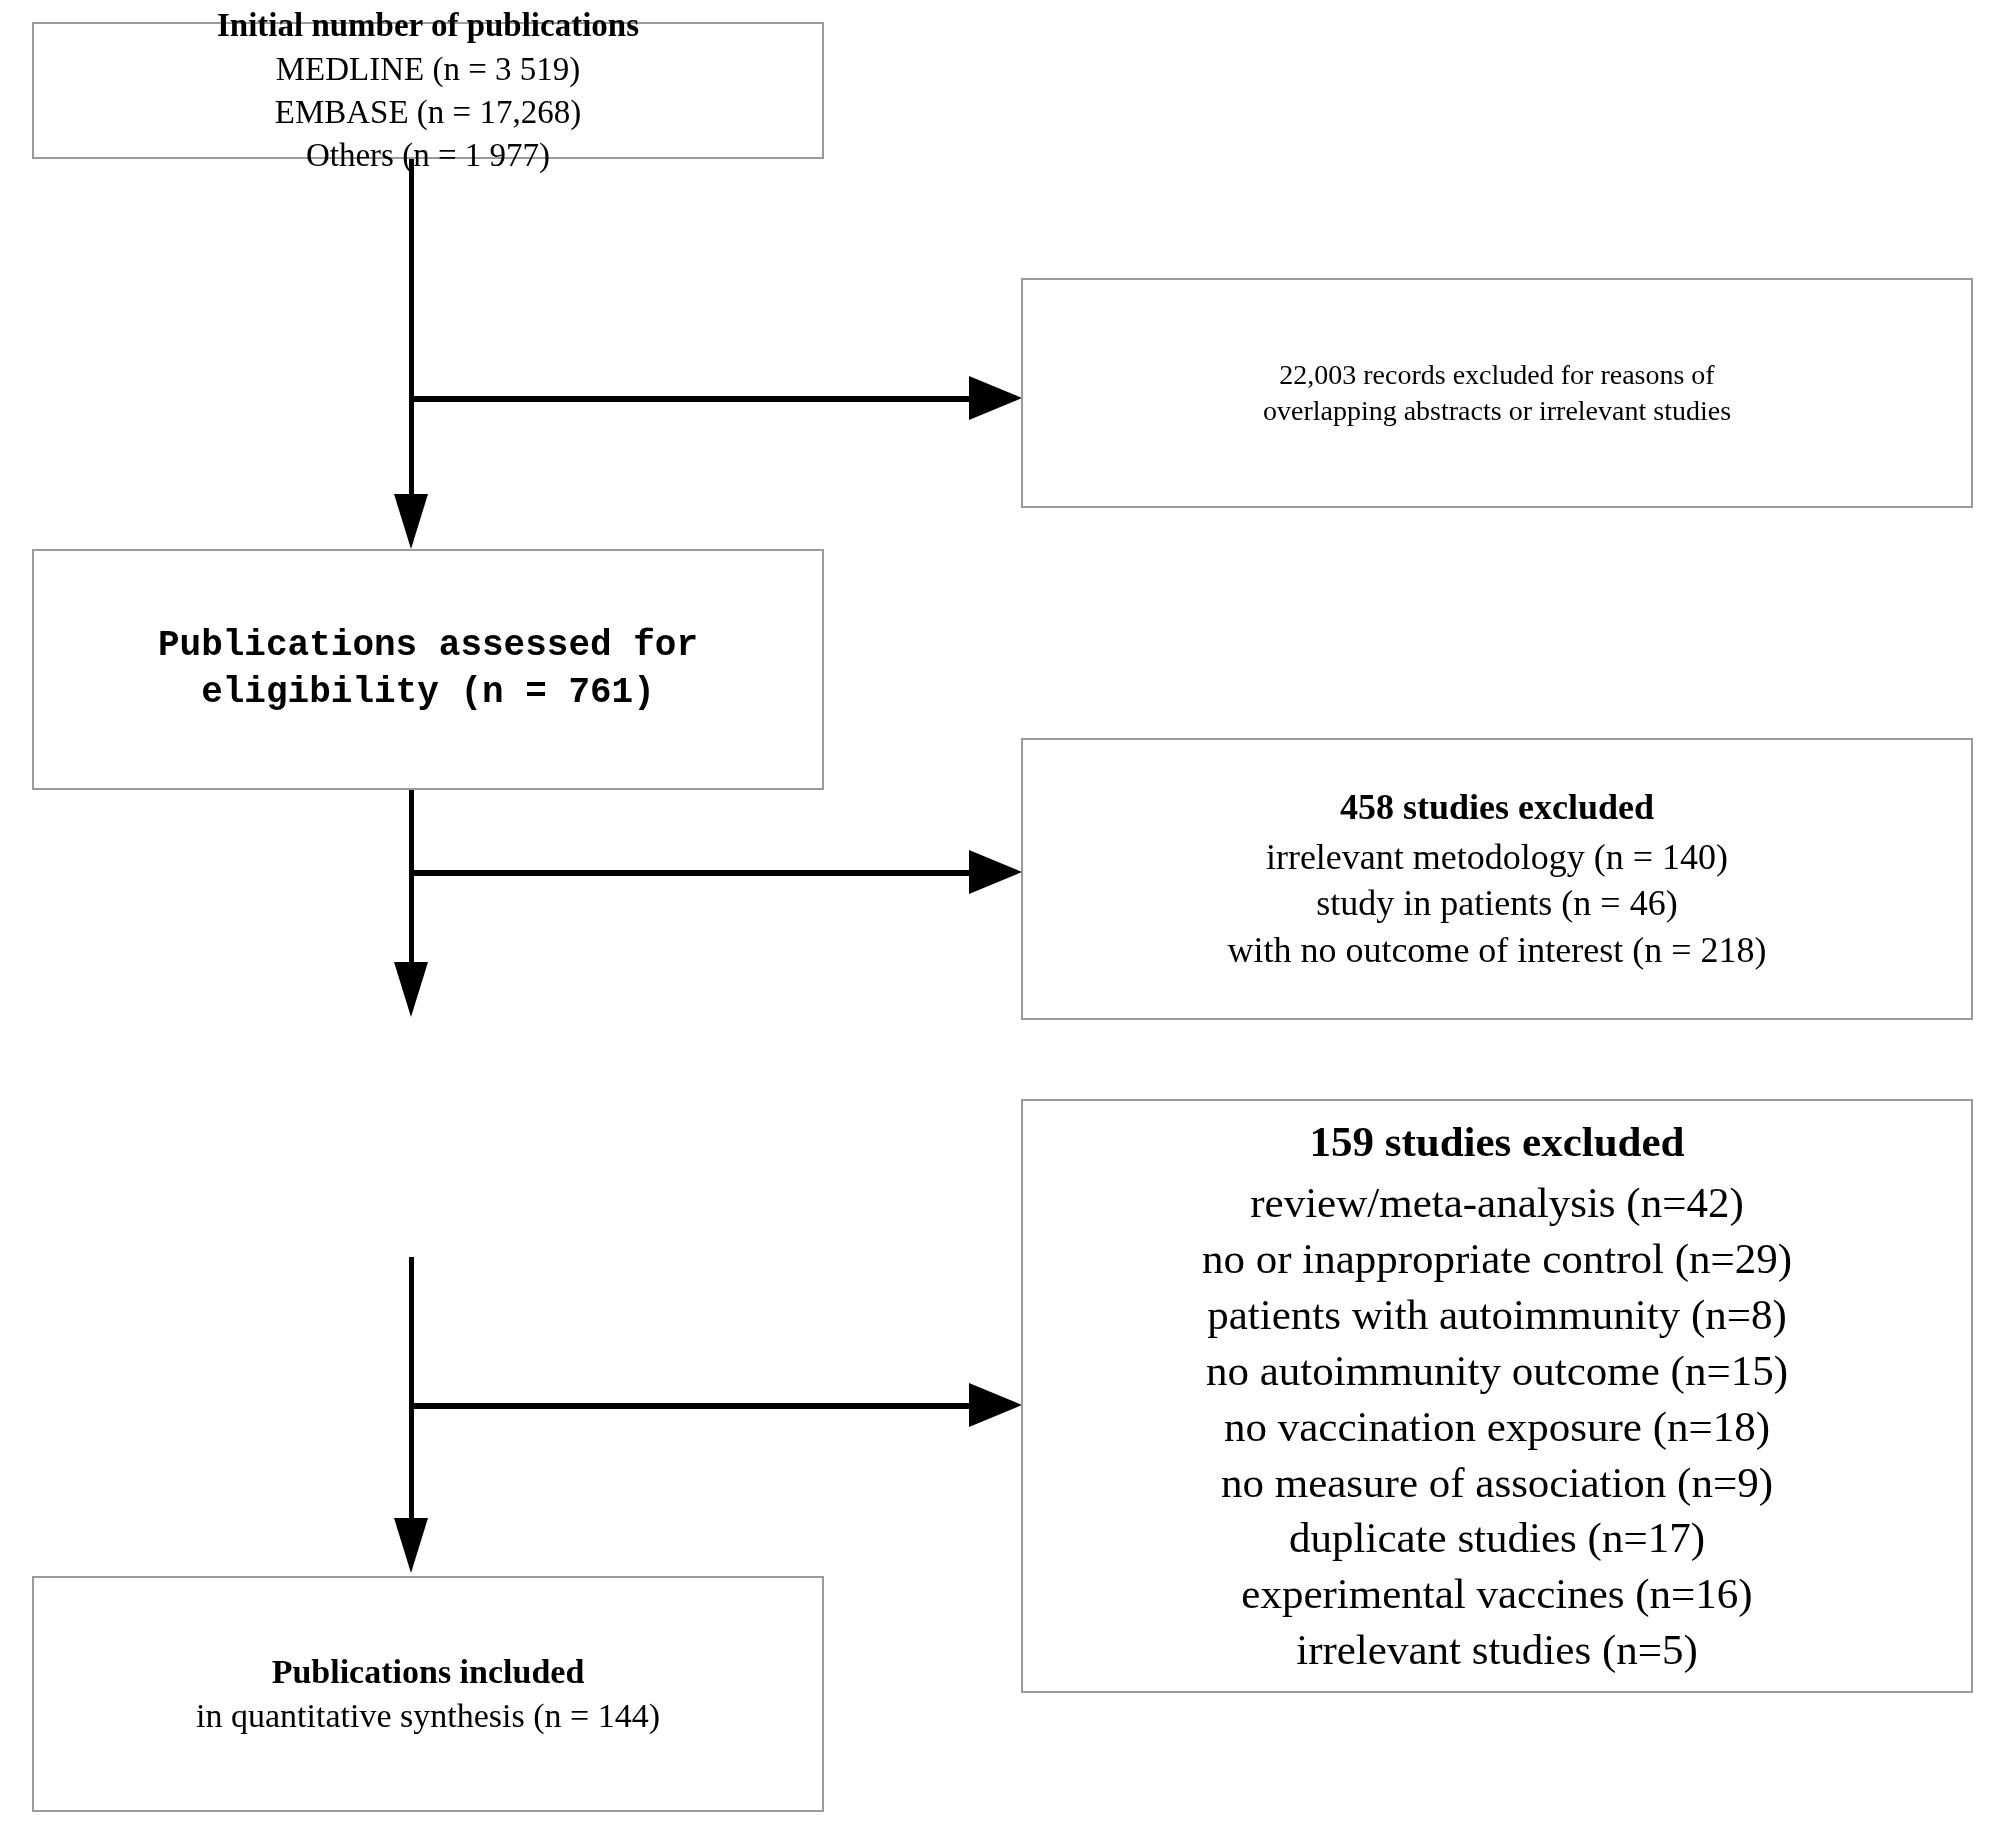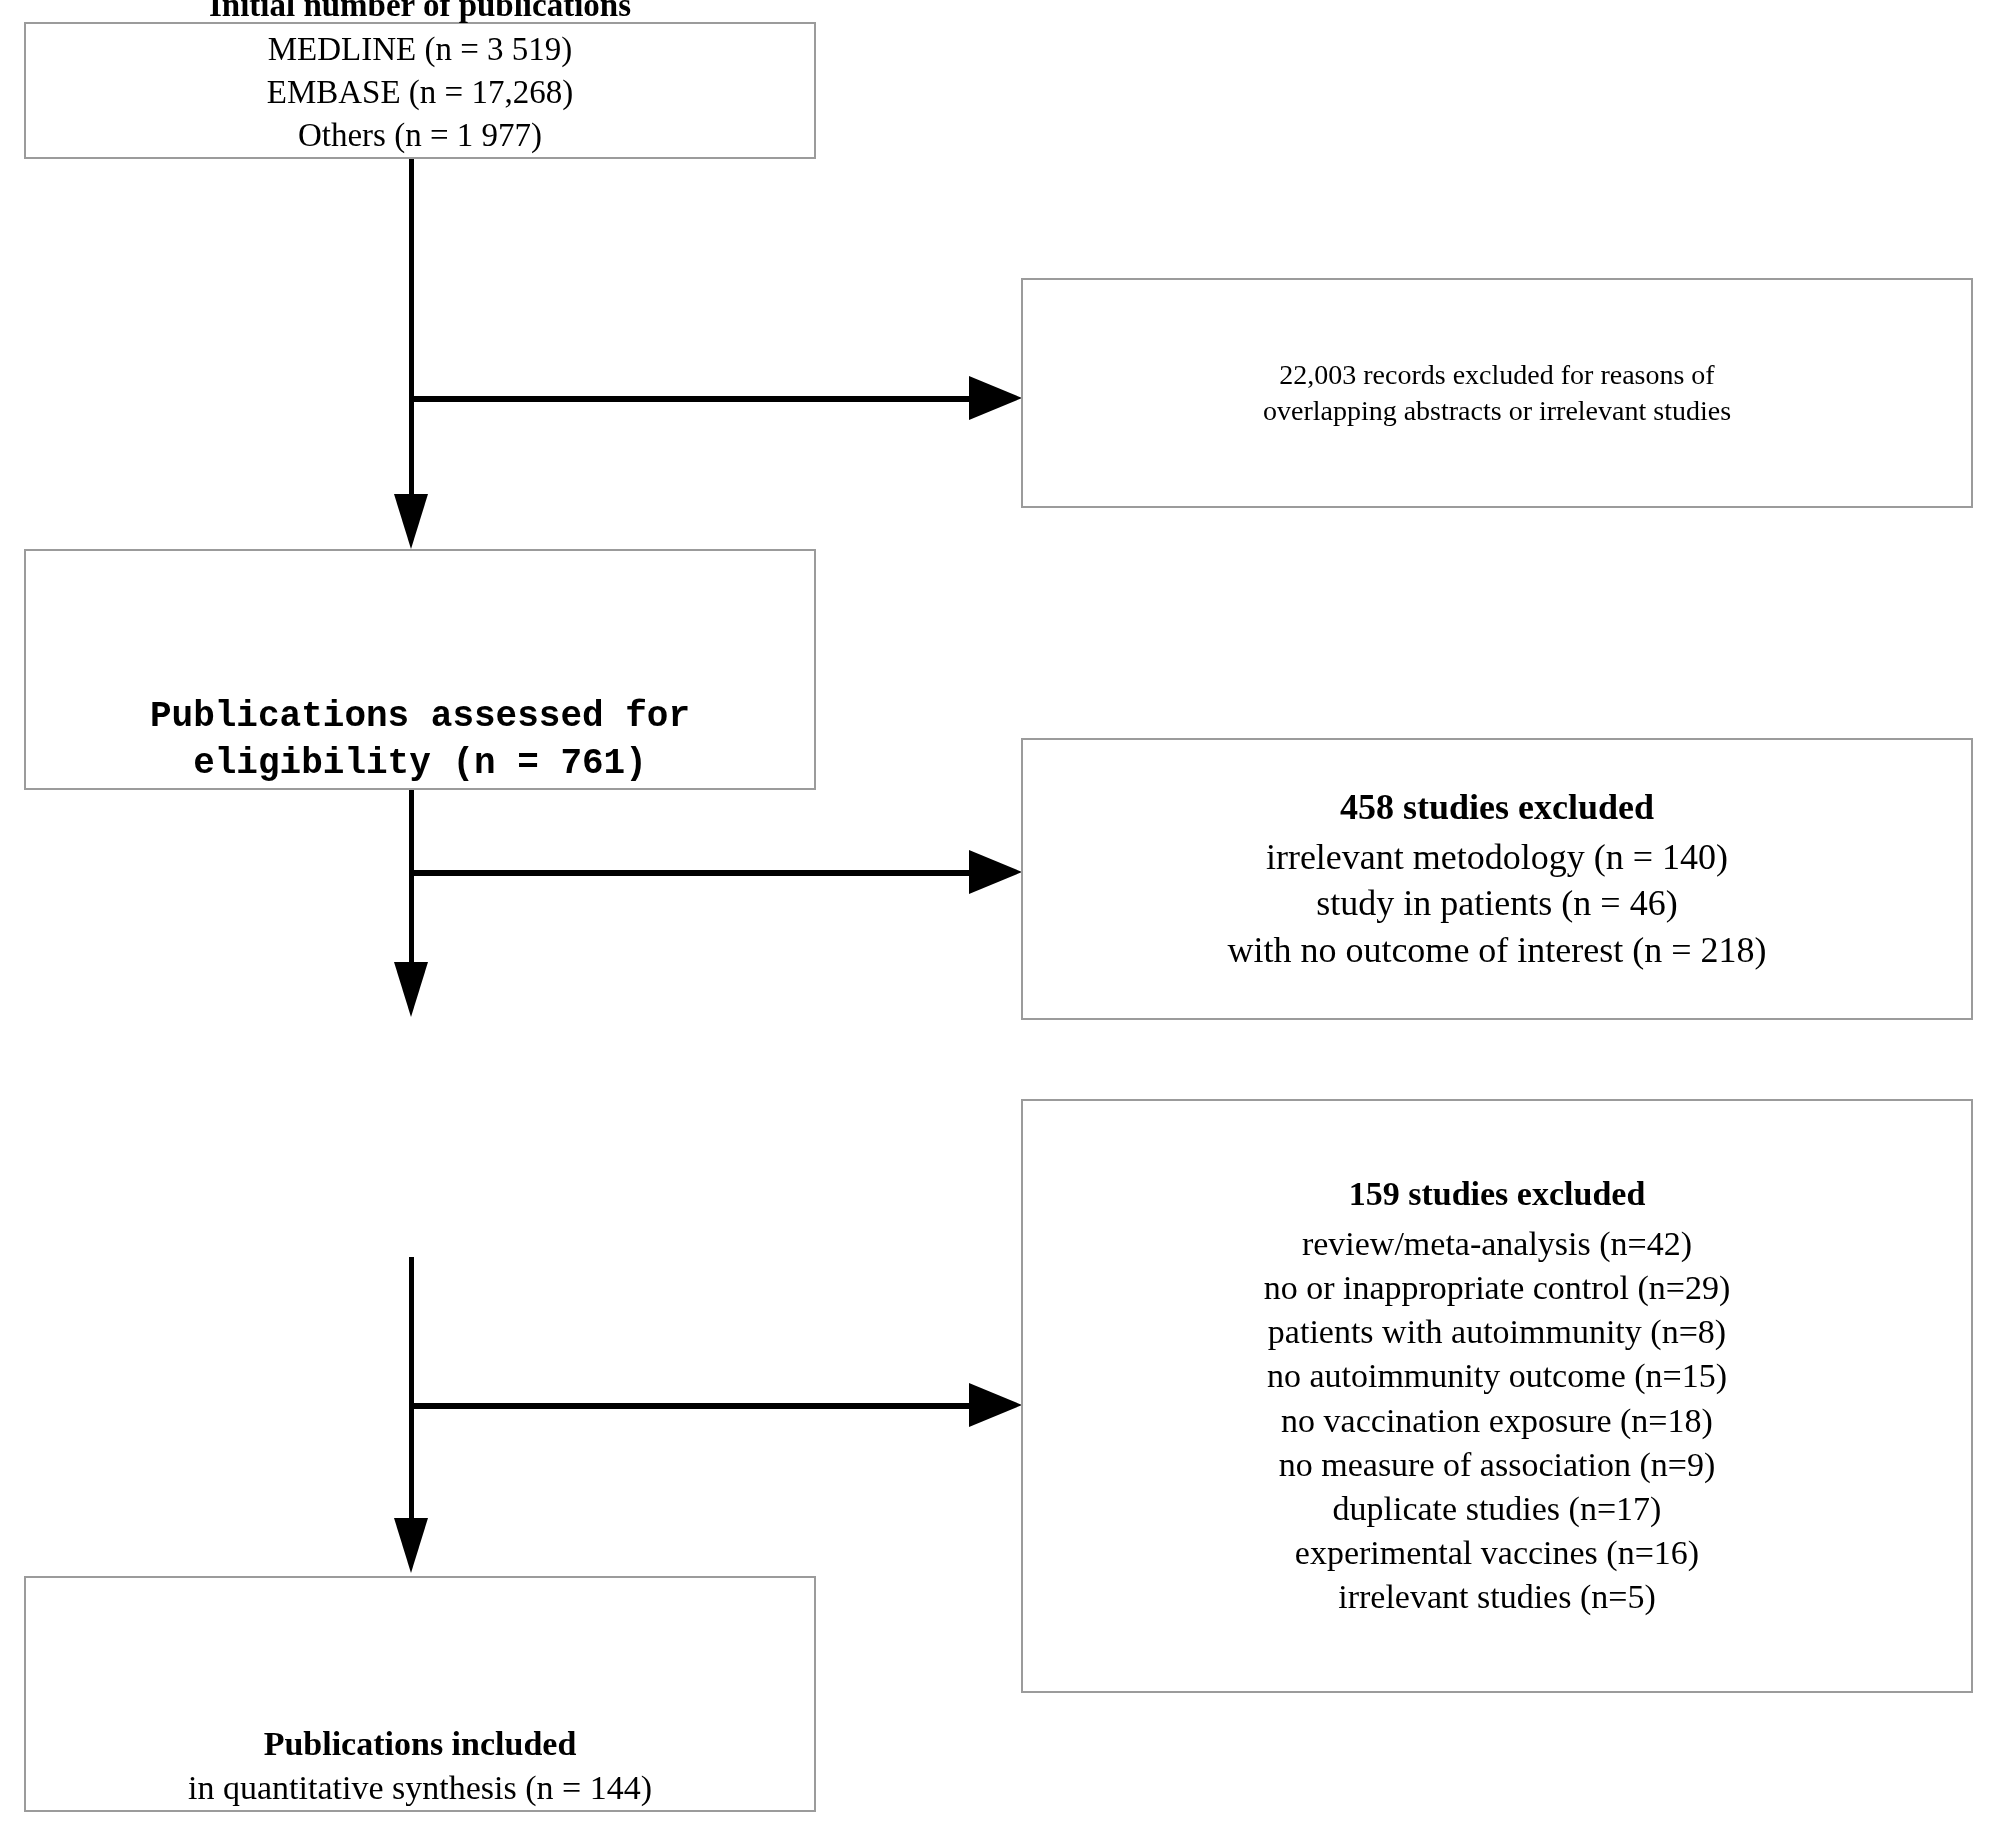--- a/index.html
+++ b/index.html
@@ -33,32 +33,32 @@
   }
   .node .line {
     display: block;
     white-space: nowrap;
   }
   .node .hdr {
     font-weight: bold;
   }
 
   
-  .node.left  { left: 24px;   width: 792px; justify-content: flex-end; }
+  .node.left  { left: 32px;   width: 792px; }
   
   .node.right { left: 1021px; width: 952px; }
 
   #node-initial      { top: 22px;   height: 137px; font-size: 33px; }
   #node-assessed     { top: 549px;  height: 241px; font-size: 36px; font-family: Liberation Mono, monospace; }
   #node-fulltext     { top: 1020px; height: 238px; font-size: 34px; }
   #node-included     { top: 1576px; height: 236px; font-size: 34px; }
 
   #node-excluded-1   { top: 278px;  height: 230px; font-size: 28px; }
   #node-excluded-2   { top: 738px; height: 282px; font-size: 36px; align-items: center; }
-  #node-excluded-3   { top: 1099px; height: 594px; font-size: 34px; }
+  #node-excluded-3   { top: 1099px; height: 594px; font-size: 43px; }
 
   #node-initial  .line:first-child { margin-bottom: 1.3px; }
   #node-excluded-2 .hdr { margin-bottom: 2.6px; }
   #node-excluded-3 .hdr { margin-bottom: 5.3px; }
 
   
   .vline {
     position: absolute;
     width: 4.6px;
     background: #000000;

